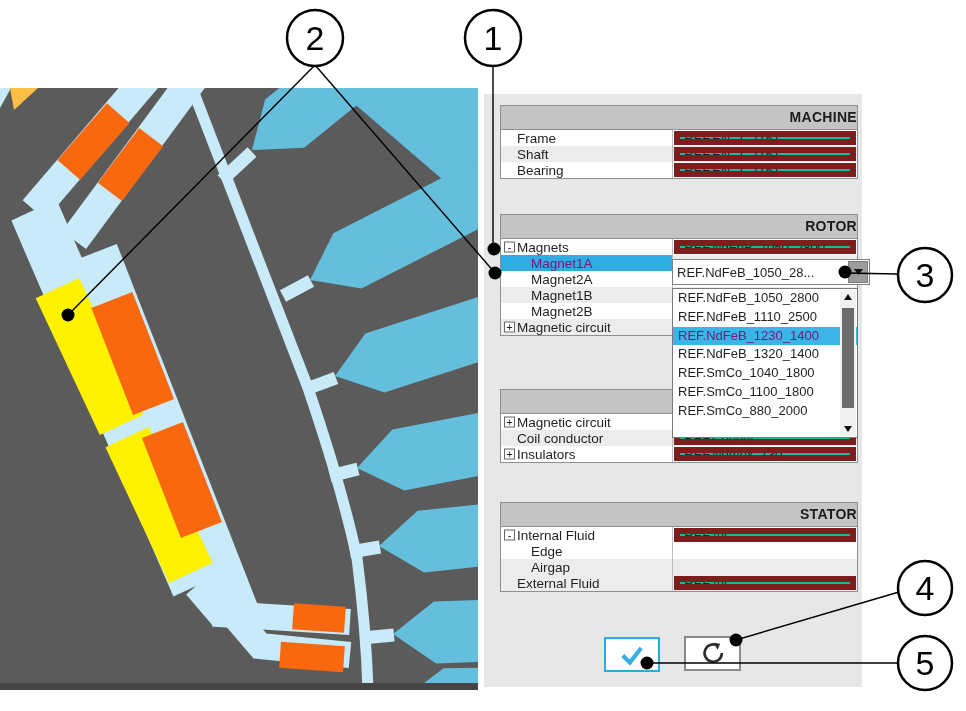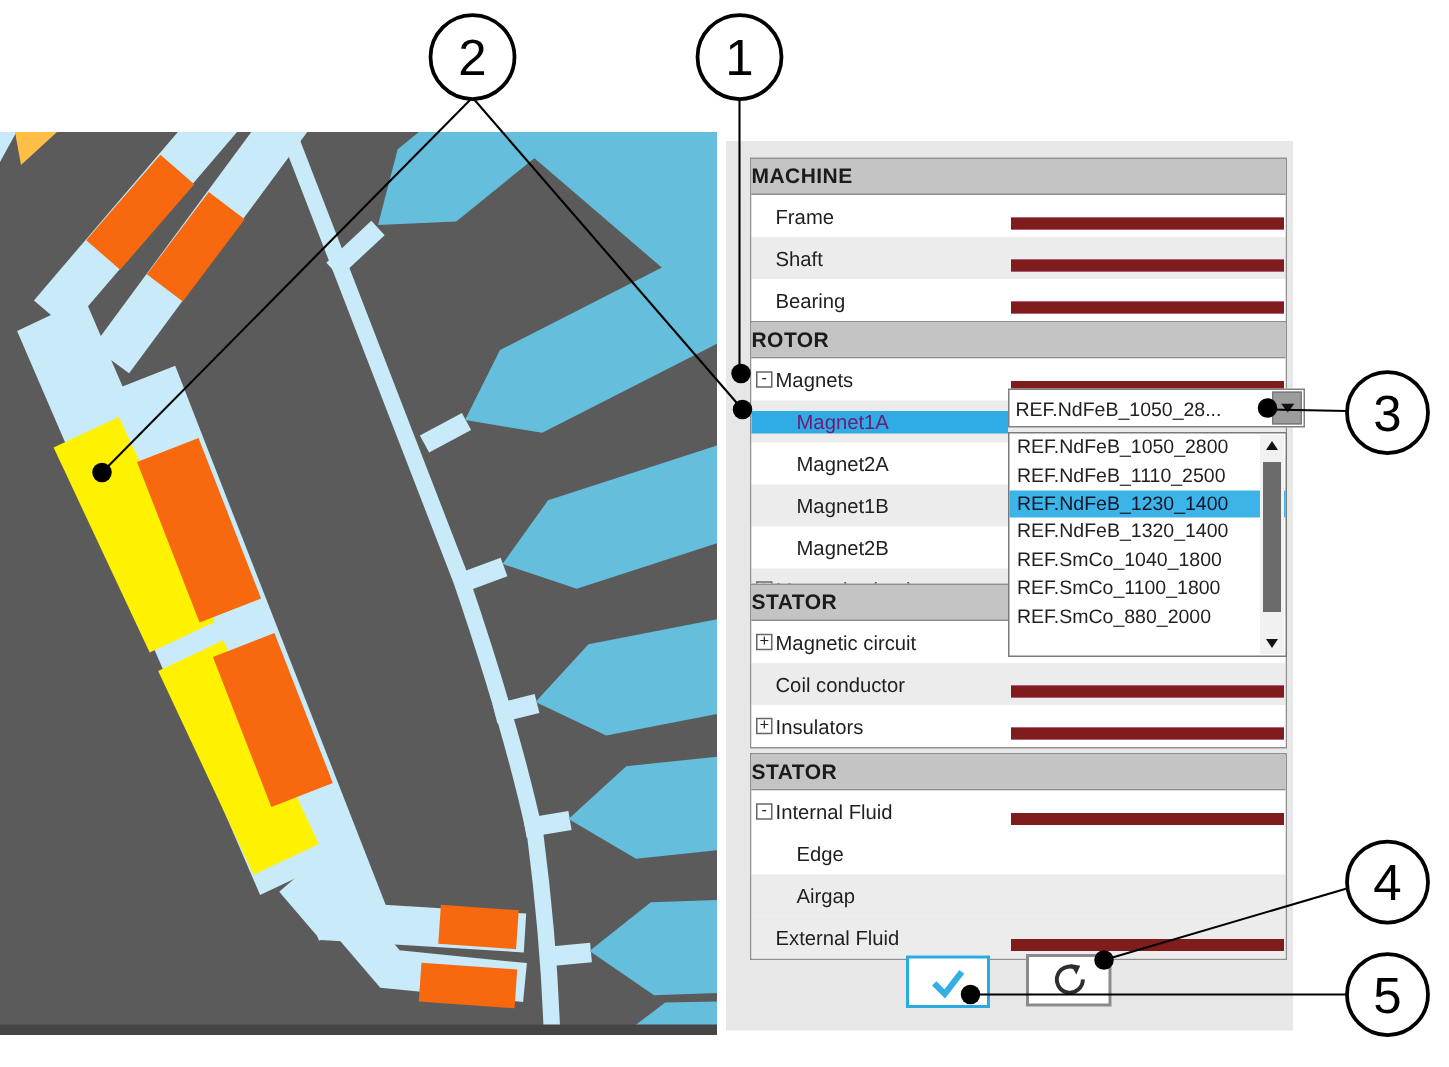--- a/index.html
+++ b/index.html
@@ -11,47 +11,47 @@
   .motor-view{position:absolute;left:0;top:88px;width:478px;height:602px;}
   .motor-view svg{display:block;}
 
   
   .panel{position:absolute;left:484px;top:94px;width:378px;height:593px;background:#e7e7e7;}
 
   
   .tbl{position:absolute;left:500px;width:356px;border:1px solid #8f8f8f;background:#fff;z-index:5;}
   #tbl-machine{top:105px;} #tbl-rotor{top:214px;} #tbl-stator{top:389px;} #tbl-cooling{top:502px;}
   .th{height:23px;background:#c4c4c4;border-bottom:1px solid #8f8f8f;font-weight:bold;
-      text-align:left;font-size:14px;line-height:23px;color:#1b1b1b;letter-spacing:.3px;}
-  .row{height:28px;display:flex;background:#fff;align-items:center;}
+      text-align:right;font-size:14px;line-height:23px;color:#1b1b1b;letter-spacing:.3px;}
+  .row{height:16px;display:flex;background:#fff;}
   .row.alt{background:#ececec;}
   .lbl{width:171px;position:relative;display:flex;align-items:center;color:#1f1f1f;}
   .lbl.sel{background:#2face3;color:#701a75;}
   .lt{margin-left:16px;font-size:13.5px;white-space:nowrap;}
   .lt.ind{margin-left:30px;}
   .exp{position:absolute;left:3px;top:50%;transform:translateY(-50%);width:11px;height:11px;
        background:#fff;border:1px solid #666;color:#222;font-size:11px;line-height:9px;
        text-align:center;box-sizing:border-box;}
   .vc{flex:1;position:relative;border-left:1px solid #bdbdbd;}
-  .vbox{position:absolute;inset:1px;background:#d946ef;border:4px solid #7f1d1d;font-size:13px;
-        display:flex;align-items:center;padding-left:4px;color:#1f1f1f;white-space:nowrap;overflow:hidden;}
+  .vbox{position:absolute;inset:1px;background:#14b8a6;border:6px solid #7f1d1d;font-size:13px;
+        display:flex;align-items:center;padding-left:4px;color:#1f1f1f;white-space:nowrap;overflow:hidden;font-style:italic;}
 
   
   .combo{position:absolute;left:672px;top:259px;width:198px;height:26px;background:#fff;
          border:1px solid #7f7f7f;box-sizing:border-box;z-index:15;display:flex;align-items:center;}
   .combo-text{font-size:13px;color:#1f1f1f;padding-left:4px;white-space:nowrap;overflow:hidden;flex:1;}
   .combo-btn{width:20px;height:22px;margin-right:1px;background:#9c9c9c;border:1px solid #7a7a7a;
              box-sizing:border-box;display:flex;align-items:center;justify-content:center;}
 
   
   .dropdown{position:absolute;left:672px;top:288px;width:186px;height:150px;background:#fff;
             border:1px solid #7a7a7a;box-sizing:border-box;z-index:30;}
   .dd-item{height:18.75px;line-height:18.75px;font-size:13px;color:#1f1f1f;padding-left:5px;
            padding-right:18px;white-space:nowrap;overflow:hidden;}
-  .dd-item.sel{background:#3cb4e7;color:#0f172a;}
+  .dd-item.sel{background:#3cb4e7;color:#701a75;}
   .sb{position:absolute;top:1px;right:1px;bottom:1px;width:16px;background:#f1f1f1;}
   .sb-up,.sb-down{position:absolute;left:0;width:16px;height:14px;display:flex;align-items:center;justify-content:center;}
   .sb-up{top:0;} .sb-down{bottom:0;}
   .sb-thumb{position:absolute;left:2px;width:12px;top:18px;height:100px;background:#6b6b6b;}
 
   
   .btn{position:absolute;background:#fff;display:flex;align-items:center;justify-content:center;
        box-sizing:border-box;padding:0;z-index:10;}
   #btn-confirm{left:604px;top:637px;width:56px;height:35px;border:2px solid #29abe2;}
   #btn-reset{left:684px;top:636px;width:57px;height:35px;border:2px solid #8a8a8a;}

